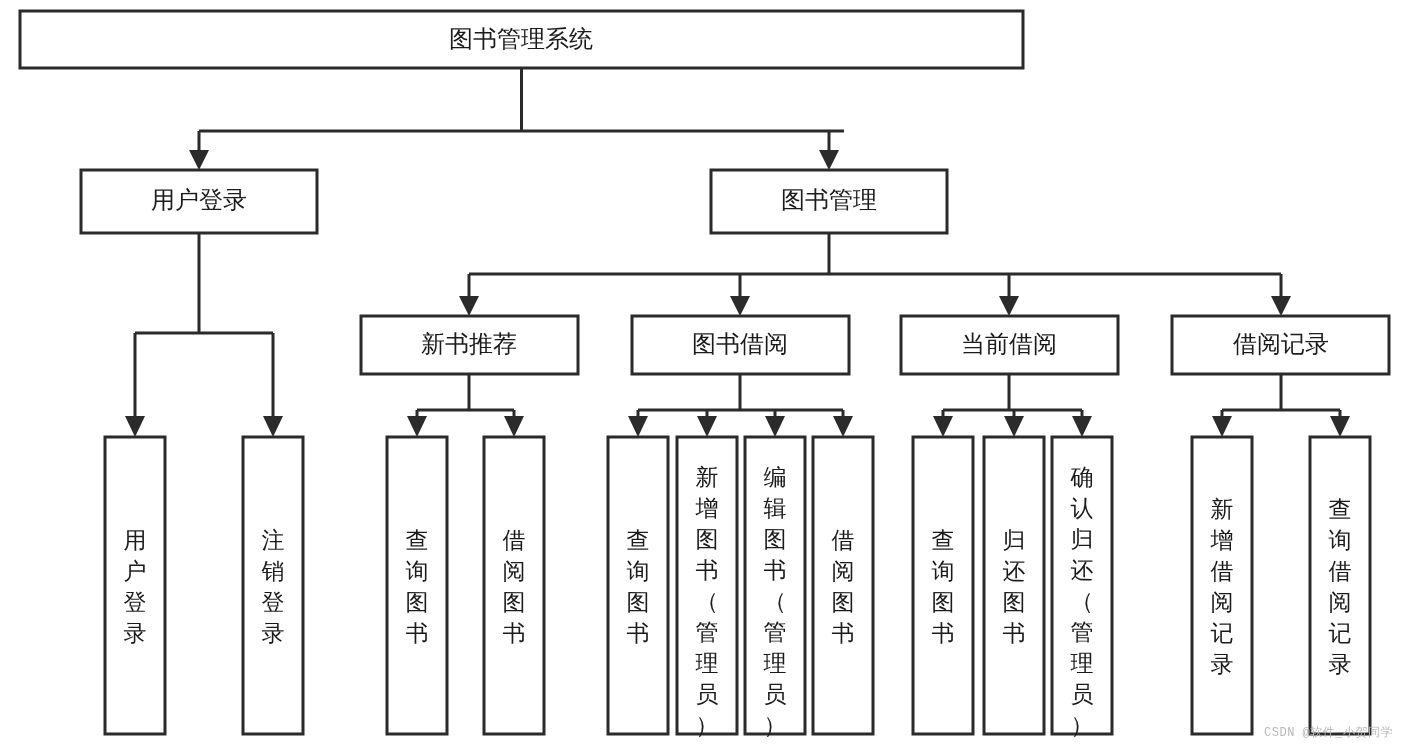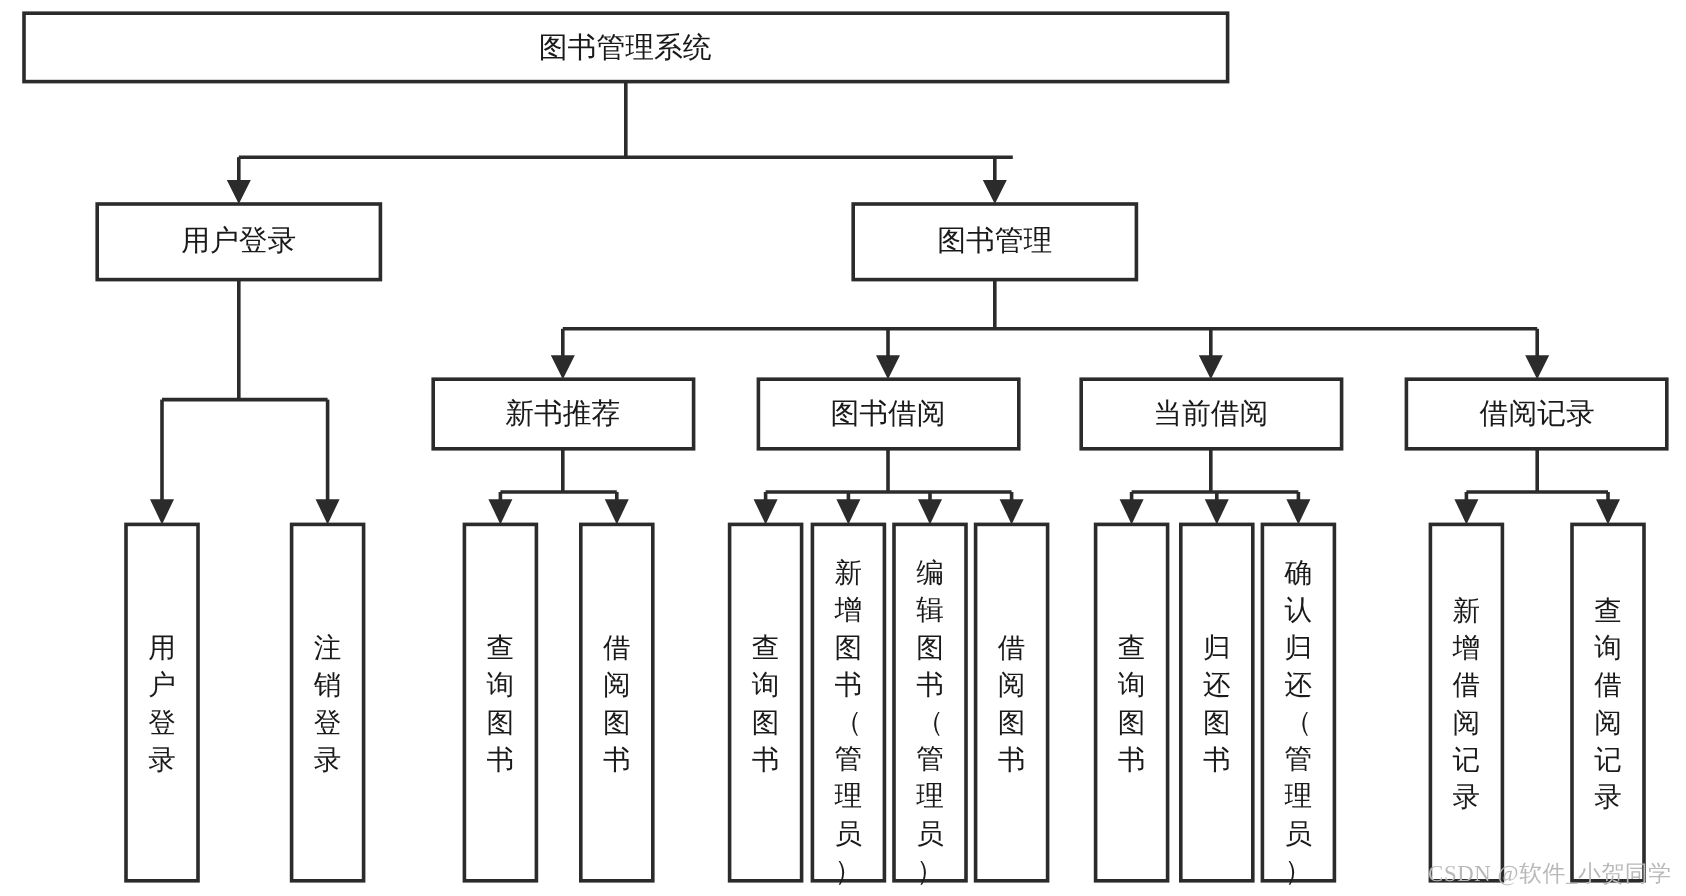--- a/index.html
+++ b/index.html
@@ -50,22 +50,22 @@
   .node-label-v {
     font-family: "Liberation Sans", "DejaVu Sans", sans-serif;
     font-size: 23px;
     fill: #1a1a1a;
     text-anchor: middle;
   }
   .watermark-text {
     position: absolute;
     right: 12px;
     bottom: 6px;
-    font-family: Liberation Serif, serif;
-    font-size: 19px;
+    font-family: Liberation Mono, monospace;
+    font-size: 12px;
     color: #b9b9b9;
     white-space: nowrap;
     letter-spacing: 0.5px;
     user-select: none;
   }
 </style>
 </head>
 <body>
 
 <div id="diagram-root">

